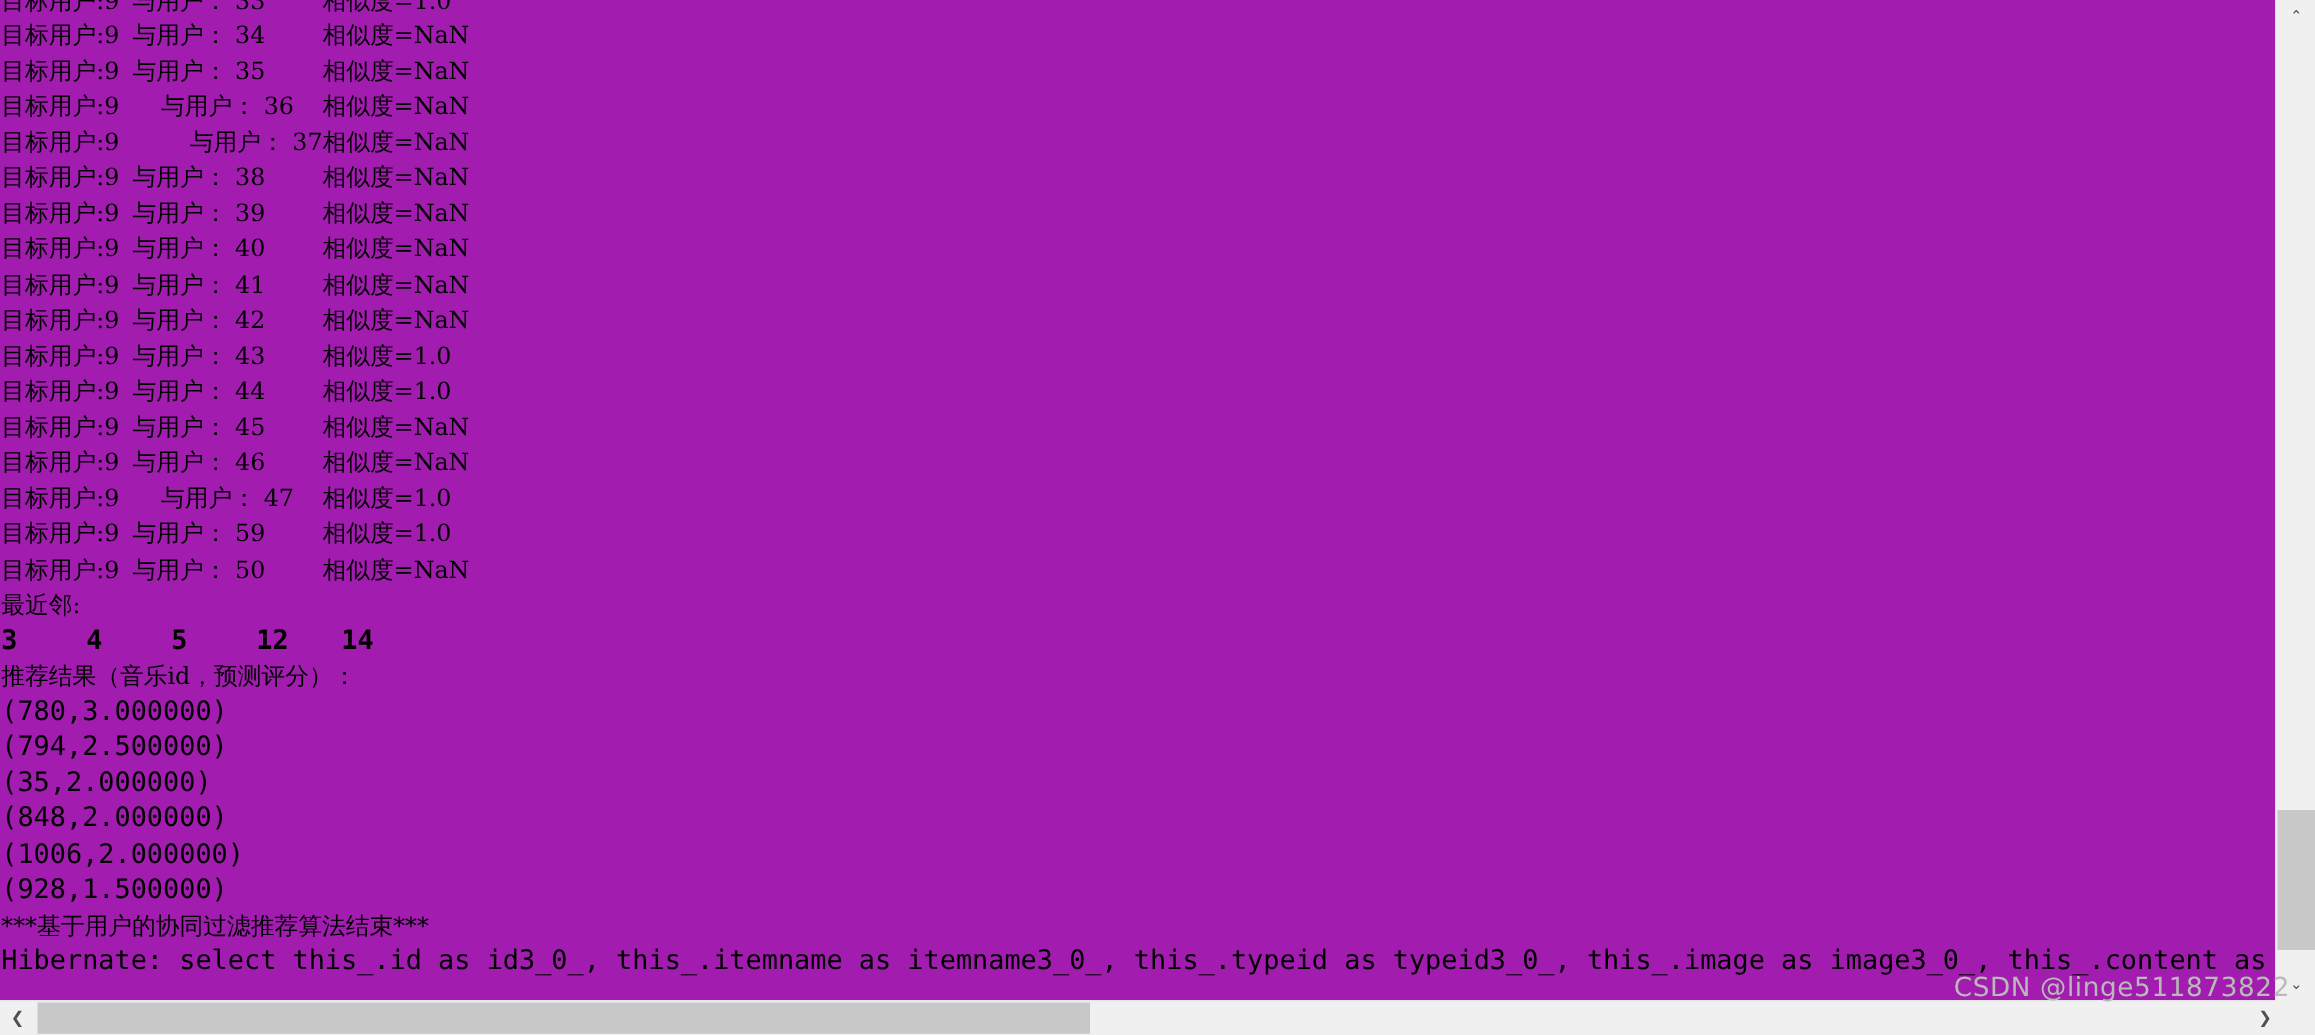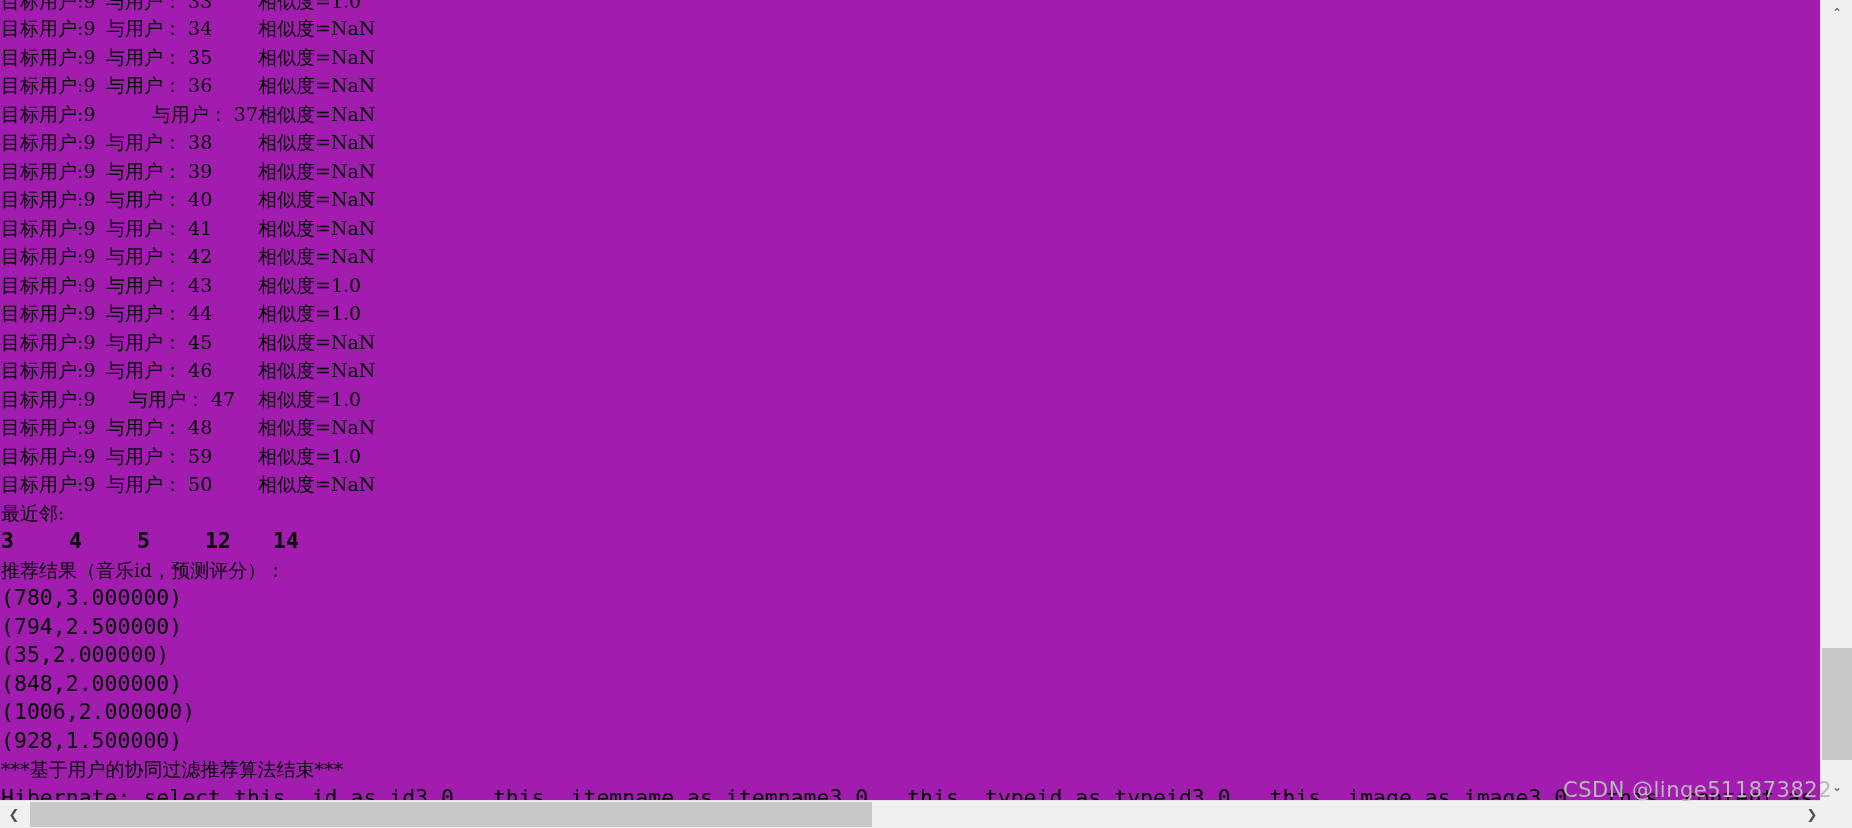--- a/index.html
+++ b/index.html
@@ -162,33 +162,32 @@
 </style>
 </head>
 <body>
 
 <div id="console-window">
 
   <div id="console-output">
       <div class="line clipped"><span class="cjk col-target" style="width: 105px;">目标用户:9</span><span class="cjk col-with" style="width: 152px;">与用户： 33</span><span class="cjk col-sim">相似度=1.0</span></div>
       <div class="line"><span class="cjk col-target" style="width: 105px;">目标用户:9</span><span class="cjk col-with" style="width: 152px;">与用户： 34</span><span class="cjk col-sim">相似度=NaN</span></div>
       <div class="line"><span class="cjk col-target" style="width: 105px;">目标用户:9</span><span class="cjk col-with" style="width: 152px;">与用户： 35</span><span class="cjk col-sim">相似度=NaN</span></div>
-      <div class="line"><span class="cjk col-target" style="width: 105px;">目标用户:9</span><span class="cjk col-with" style="width: 152px;">与用户： 36</span><span class="cjk col-sim">相似度=NaN</span></div>
+      <div class="line"><span class="cjk col-target" style="width: 105px;">目标用户:9</span><span class="cjk col-with" style="width: 152px; text-align: center;">与用户： 36</span><span class="cjk col-sim">相似度=NaN</span></div>
       <div class="line"><span class="cjk col-target" style="width: 105px;">目标用户:9</span><span class="cjk col-with" style="width: 152px; text-align: right;">与用户： 37</span><span class="cjk col-sim">相似度=NaN</span></div>
       <div class="line"><span class="cjk col-target" style="width: 105px;">目标用户:9</span><span class="cjk col-with" style="width: 152px;">与用户： 38</span><span class="cjk col-sim">相似度=NaN</span></div>
       <div class="line"><span class="cjk col-target" style="width: 105px;">目标用户:9</span><span class="cjk col-with" style="width: 152px;">与用户： 39</span><span class="cjk col-sim">相似度=NaN</span></div>
       <div class="line"><span class="cjk col-target" style="width: 105px;">目标用户:9</span><span class="cjk col-with" style="width: 152px;">与用户： 40</span><span class="cjk col-sim">相似度=NaN</span></div>
       <div class="line"><span class="cjk col-target" style="width: 105px;">目标用户:9</span><span class="cjk col-with" style="width: 152px;">与用户： 41</span><span class="cjk col-sim">相似度=NaN</span></div>
       <div class="line"><span class="cjk col-target" style="width: 105px;">目标用户:9</span><span class="cjk col-with" style="width: 152px;">与用户： 42</span><span class="cjk col-sim">相似度=NaN</span></div>
       <div class="line"><span class="cjk col-target" style="width: 105px;">目标用户:9</span><span class="cjk col-with" style="width: 152px;">与用户： 43</span><span class="cjk col-sim">相似度=1.0</span></div>
       <div class="line"><span class="cjk col-target" style="width: 105px;">目标用户:9</span><span class="cjk col-with" style="width: 152px;">与用户： 44</span><span class="cjk col-sim">相似度=1.0</span></div>
       <div class="line"><span class="cjk col-target" style="width: 105px;">目标用户:9</span><span class="cjk col-with" style="width: 152px;">与用户： 45</span><span class="cjk col-sim">相似度=NaN</span></div>
       <div class="line"><span class="cjk col-target" style="width: 105px;">目标用户:9</span><span class="cjk col-with" style="width: 152px;">与用户： 46</span><span class="cjk col-sim">相似度=NaN</span></div>
       <div class="line"><span class="cjk col-target" style="width: 105px;">目标用户:9</span><span class="cjk col-with" style="width: 152px; text-align: center;">与用户： 47</span><span class="cjk col-sim">相似度=1.0</span></div>
-      <div class="line"><span class="cjk col-target" style="width: 105px;">目标用户:9</span><span class="cjk col-with" style="width: 152px;">与用户： 48</span><span class="cjk col-sim">相似度=NaN</span></div>
       <div class="line"><span class="cjk col-target" style="width: 105px;">目标用户:9</span><span class="cjk col-with" style="width: 152px;">与用户： 59</span><span class="cjk col-sim">相似度=1.0</span></div>
       <div class="line"><span class="cjk col-target" style="width: 105px;">目标用户:9</span><span class="cjk col-with" style="width: 152px;">与用户： 50</span><span class="cjk col-sim">相似度=NaN</span></div>
       <div class="line"><span class="cjk">最近邻:</span></div>
       <div class="line"><span class="tabcell mono">3</span><span class="tabcell mono">4</span><span class="tabcell mono">5</span><span class="tabcell mono">12</span><span class="tabcell mono">14</span></div>
       <div class="line"><span class="cjk">推荐结果（音乐id，预测评分）：</span></div>
       <div class="line">(780,3.000000)</div>
       <div class="line">(794,2.500000)</div>
       <div class="line">(35,2.000000)</div>
       <div class="line">(848,2.000000)</div>
       <div class="line">(1006,2.000000)</div>

